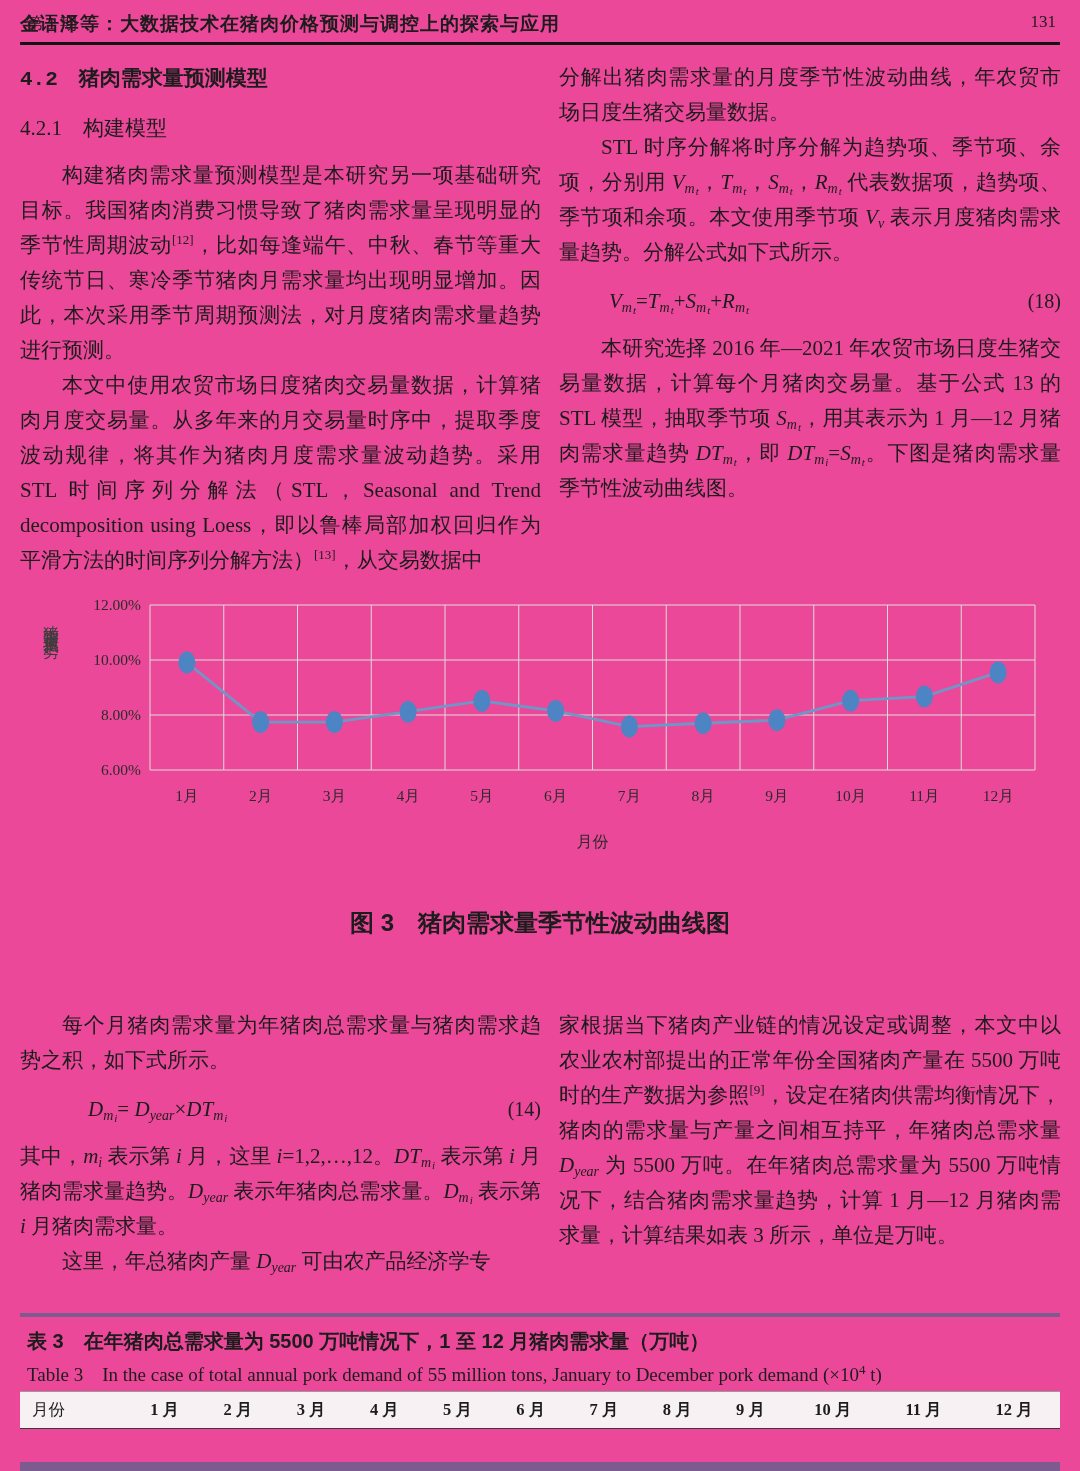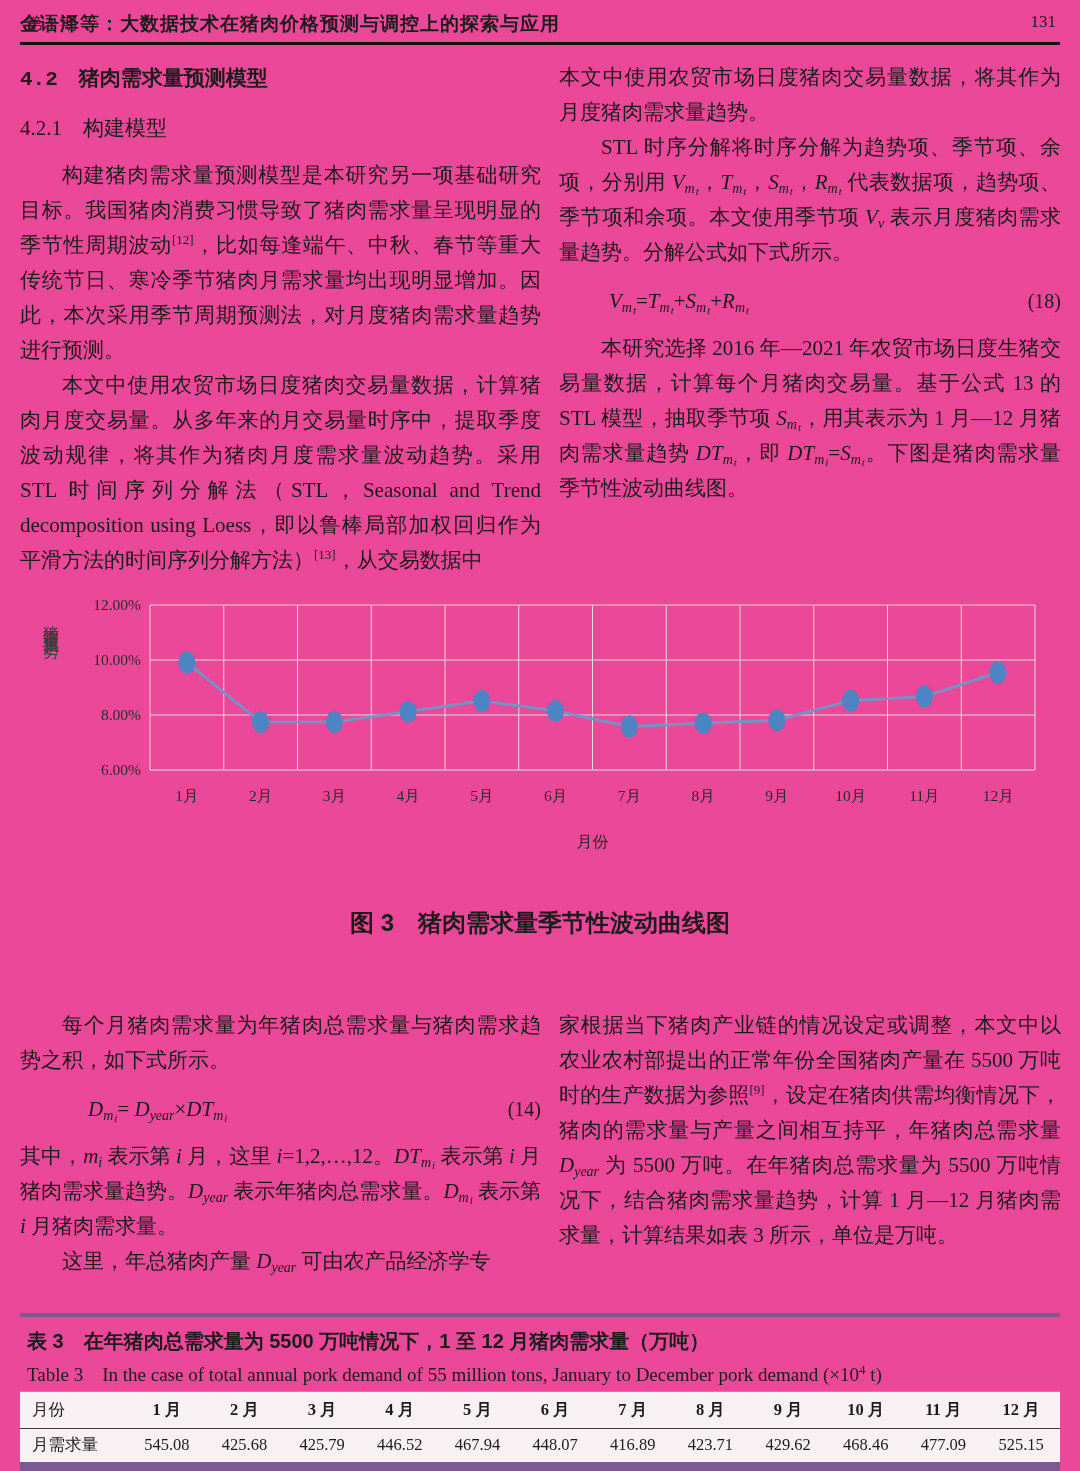--- a/index.html
+++ b/index.html
@@ -76,21 +76,21 @@
   <div class="hdr-rule"></div>
 
   <div class="col col-lt">
     <p class="h-sec">4.2　猪肉需求量预测模型</p>
     <p class="h-sub">4.2.1　构建模型</p>
     <p class="indent"><span class="rt">构建猪肉需求量预测模型是本研究另一项基础研究目标。我国猪肉消费习惯导致了猪肉需求量呈现明显的季节性周期波动</span><sup class="rsup">[12]</sup><span class="rt">，比如每逢端午、中秋、春节等重大传统节日、寒冷季节猪肉月需求量均出现明显增加。因此，本次采用季节周期预测法，对月度猪肉需求量趋势进行预测。</span></p>
     <p class="indent"><span class="rt">本文中使用农贸市场日度猪肉交易量数据，计算猪肉月度交易量。从多年来的月交易量时序中，提取季度波动规律，将其作为猪肉月度需求量波动趋势。采用 STL 时间序列分解法（STL，Seasonal and Trend decomposition using Loess，即以鲁棒局部加权回归作为平滑方法的时间序列分解方法）</span><sup class="rsup">[13]</sup><span class="rt">，从交易数据中</span></p>
   </div>
 
   <div class="col col-rt">
-    <p><span class="rt">本文中使用农贸市场日度猪肉交易量数据，将其作为月度猪肉需求量趋势。</span></p>
+    <p><span class="rt">分解出猪肉需求量的月度季节性波动曲线，年农贸市场日度生猪交易量数据。</span></p>
     <p class="indent"><span class="rt">STL 时序分解将时序分解为趋势项、季节项、余项，分别用 </span><span class="ri">V</span><sub class="rsub">m</sub><sub class="rsub2">t</sub><span class="rt">，</span><span class="ri">T</span><sub class="rsub">m</sub><sub class="rsub2">t</sub><span class="rt">，</span><span class="ri">S</span><sub class="rsub">m</sub><sub class="rsub2">t</sub><span class="rt">，</span><span class="ri">R</span><sub class="rsub">m</sub><sub class="rsub2">t</sub><span class="rt"> 代表数据项，趋势项、季节项和余项。本文使用季节项 </span><span class="ri">V</span><sub class="rsub">v</sub><span class="rt"> 表示月度猪肉需求量趋势。分解公式如下式所示。</span></p>
     <div class="equation">
       <span class="eq-body"><span class="ri">V</span><sub class="rsub">m</sub><sub class="rsub2">t</sub><span class="rt">=</span><span class="ri">T</span><sub class="rsub">m</sub><sub class="rsub2">t</sub><span class="rt">+</span><span class="ri">S</span><sub class="rsub">m</sub><sub class="rsub2">t</sub><span class="rt">+</span><span class="ri">R</span><sub class="rsub">m</sub><sub class="rsub2">t</sub></span>
       <span class="eq-num">(18)</span>
     </div>
     <p class="indent"><span class="rt">本研究选择 2016 年—2021 年农贸市场日度生猪交易量数据，计算每个月猪肉交易量。基于公式 13 的 STL 模型，抽取季节项 </span><span class="ri">S</span><sub class="rsub">m</sub><sub class="rsub2">t</sub><span class="rt">，用其表示为 1 月—12 月猪肉需求量趋势 </span><span class="ri">DT</span><sub class="rsub">m</sub><sub class="rsub2">t</sub><span class="rt">，即 </span><span class="ri">DT</span><sub class="rsub">m</sub><sub class="rsub2">i</sub><span class="rt">=</span><span class="ri">S</span><sub class="rsub">m</sub><sub class="rsub2">t</sub><span class="rt">。下图是猪肉需求量季节性波动曲线图。</span></p>
   </div>
 
   <div class="fig-chart">
     <svg id="chart-svg" width="1040" height="300" viewBox="0 0 1040 300">
@@ -175,33 +175,18 @@
             <th class="tm">4 月</th>
             <th class="tm">5 月</th>
             <th class="tm">6 月</th>
             <th class="tm">7 月</th>
             <th class="tm">8 月</th>
             <th class="tm">9 月</th>
             <th class="tm">10 月</th>
             <th class="tm">11 月</th>
             <th class="tm">12 月</th>
           </tr>
-        <tr class="dt" id="t3-row">
-            <td class="tf">月需求量</td>
-            <td>545.08</td>
-            <td>425.68</td>
-            <td>425.79</td>
-            <td>446.52</td>
-            <td>467.94</td>
-            <td>448.07</td>
-            <td>416.89</td>
-            <td>423.71</td>
-            <td>429.62</td>
-            <td>468.46</td>
-            <td>477.09</td>
-            <td>525.15</td>
-          </tr>
       </tbody>
     </table>
   </div>
   <div class="t3-rule-bot" id="t3-rule-bot" style="background: rgb(125, 90, 143);"></div>
 
 </div>
 
 </body></html>

